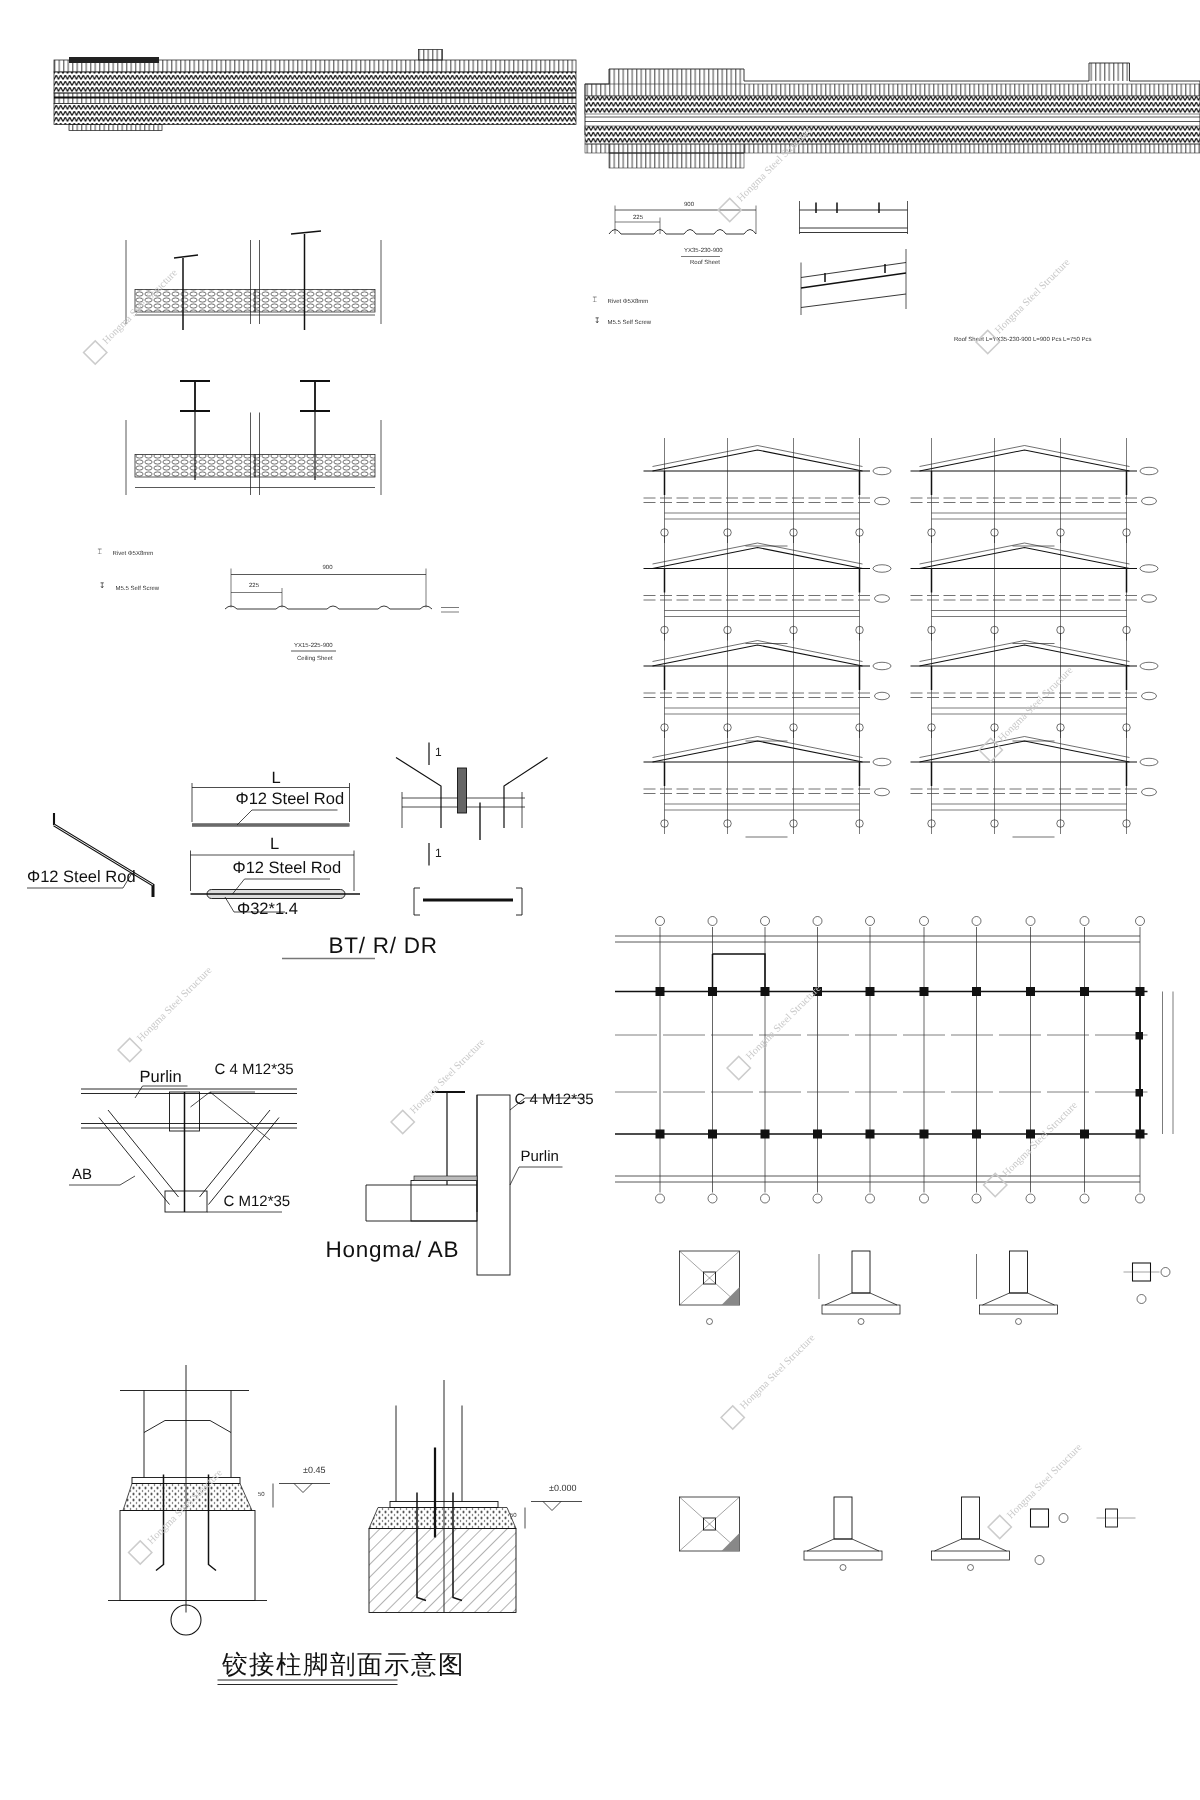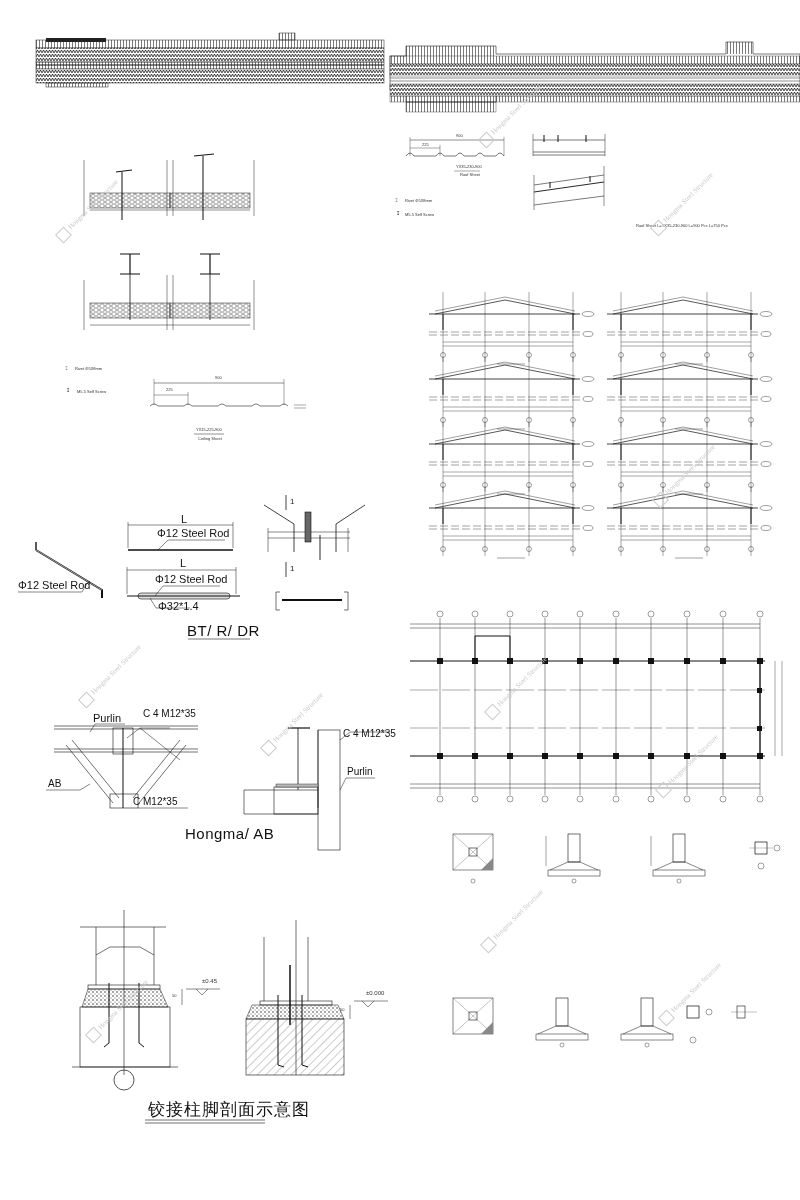--- a/index.html
+++ b/index.html
@@ -3,21 +3,21 @@
 <meta charset="utf-8">
 <style>
   html,body{margin:0;padding:0;background:#fff;}
   body{width:800px;height:1200px;position:relative;overflow:hidden;font-family:"Liberation Sans",sans-serif;color:#111;}
   .abs{position:absolute;}
   svg{position:absolute;overflow:visible;}
   .lbl{position:absolute;font-family:"Liberation Sans",sans-serif;white-space:nowrap;color:#111;}
   .tiny{font-size:4px;color:#333;}
   .small{font-size:5px;color:#222;}
   .med{font-size:11px;}
-  .big{font-size:15px;letter-spacing:0.5px;}
+  .big{font-size:15px;letter-spacing:0.5px;margin-left:32px;}
   .wm{position:absolute;font-size:7px;color:#c9c9c9;transform:rotate(-45deg);transform-origin:left top;white-space:nowrap;font-family:"Liberation Serif",serif;}
   .wm .logo{display:inline-block;width:10px;height:10px;border:1px solid #ccc;margin-right:3px;vertical-align:middle;}
 </style>
 </head>
 <body>
 
 <div class="abs" style="left:36px;top:38px;width:350px;height:60px;">
   <svg width="350" height="60">
     <defs>
       <pattern id="vlines" width="3" height="10" patternUnits="userSpaceOnUse">
@@ -241,21 +241,21 @@
     <line x1="214" y1="124" x2="288" y2="124" stroke="#111" stroke-width="0.6"></line>
     <line x1="214" y1="100" x2="214" y2="124" stroke="#111" stroke-width="0.6"></line>
     <line x1="310" y1="50" x2="320" y2="42" stroke="#111" stroke-width="0.5"></line>
     <line x1="320" y1="42" x2="360" y2="42" stroke="#111" stroke-width="0.5"></line>
     <line x1="310" y1="100" x2="316" y2="88" stroke="#111" stroke-width="0.5"></line>
     <line x1="316" y1="88" x2="345" y2="88" stroke="#111" stroke-width="0.5"></line>
   </svg>
   <span class="lbl med" style="left:63px;top:22px;">Purlin</span>
   <span class="lbl med" style="left:113px;top:18px;font-size:10px;">C 4 M12*35</span>
   <span class="lbl med" style="left:18px;top:88px;font-size:10px;">AB</span>
-  <span class="lbl med" style="left:103px;top:106px;font-size:10px;">C M12*35</span>
+  <span class="lbl med" style="left:119px;top:106px;font-size:10px;">C M12*35</span>
   <span class="lbl med" style="left:313px;top:38px;font-size:10px;">C 4 M12*35</span>
   <span class="lbl med" style="left:317px;top:76px;font-size:10px;">Purlin</span>
   <span class="lbl big" style="left:155px;top:135px;">Hongma/ AB</span>
 </div>
 
 <div class="abs" style="left:60px;top:915px;width:340px;height:220px;">
   <svg width="340" height="220">
     <defs>
       <pattern id="hatch" width="6" height="6" patternUnits="userSpaceOnUse" patternTransform="rotate(45)">
         <line x1="0" y1="0" x2="0" y2="6" stroke="#333" stroke-width="0.5"></line>

